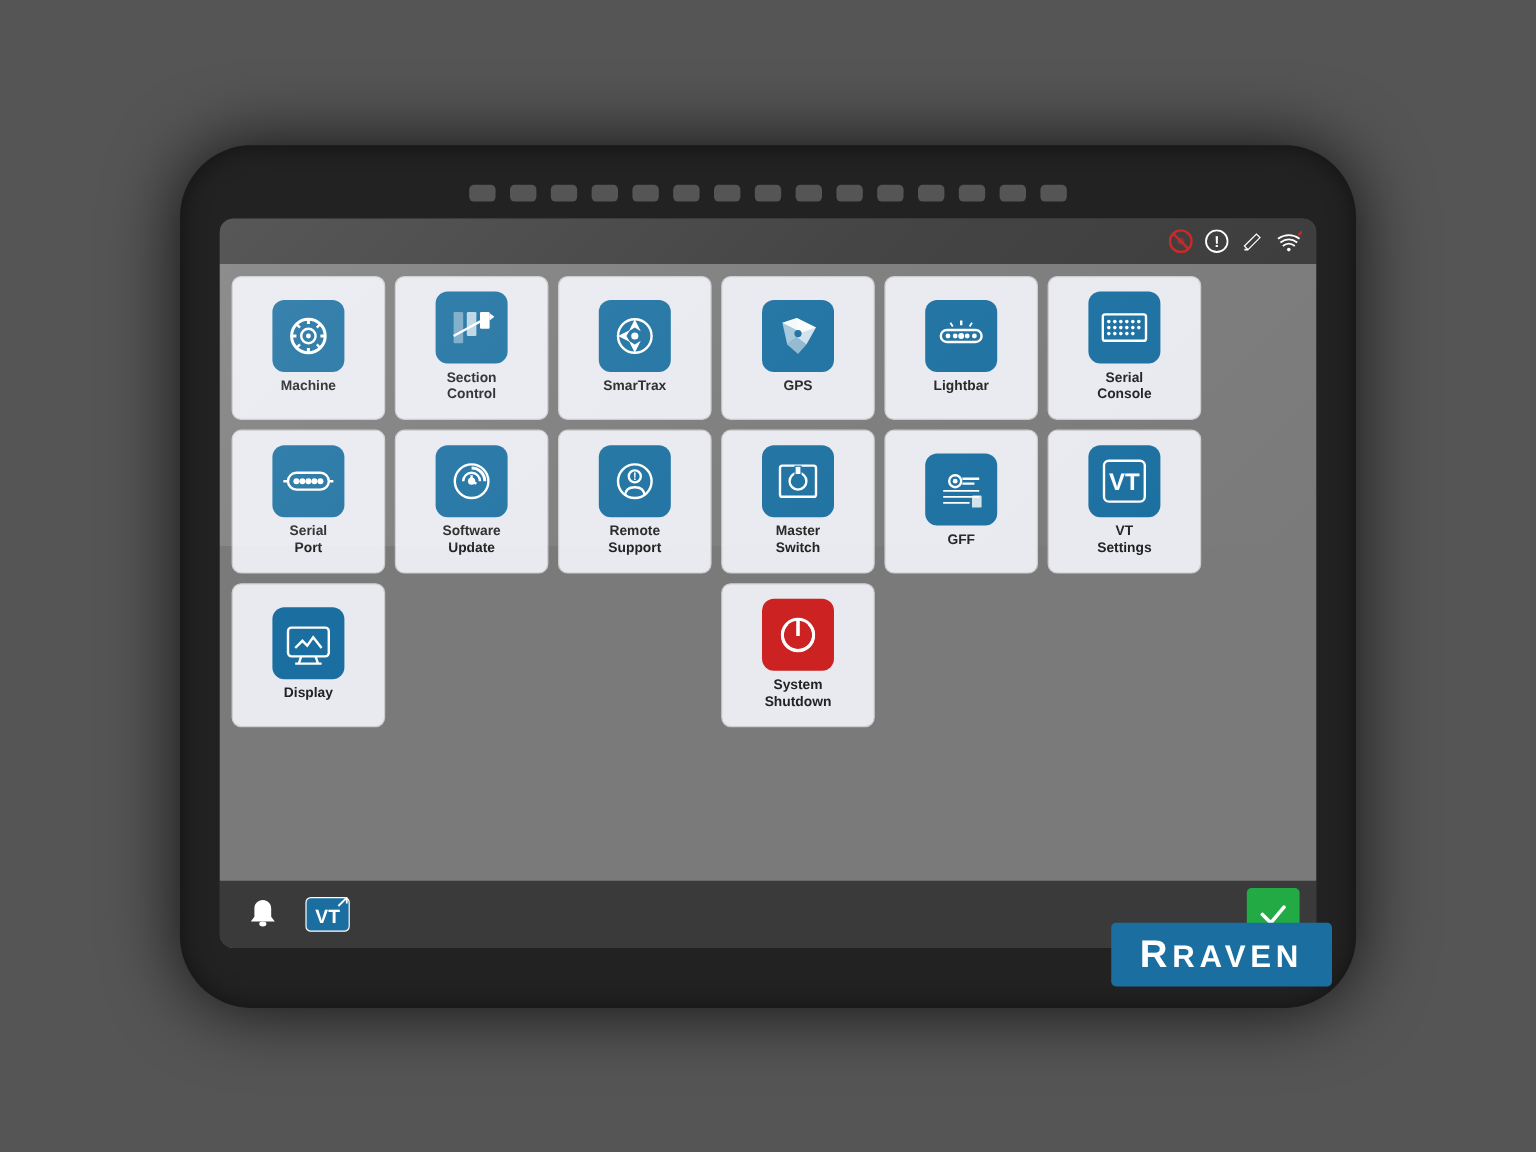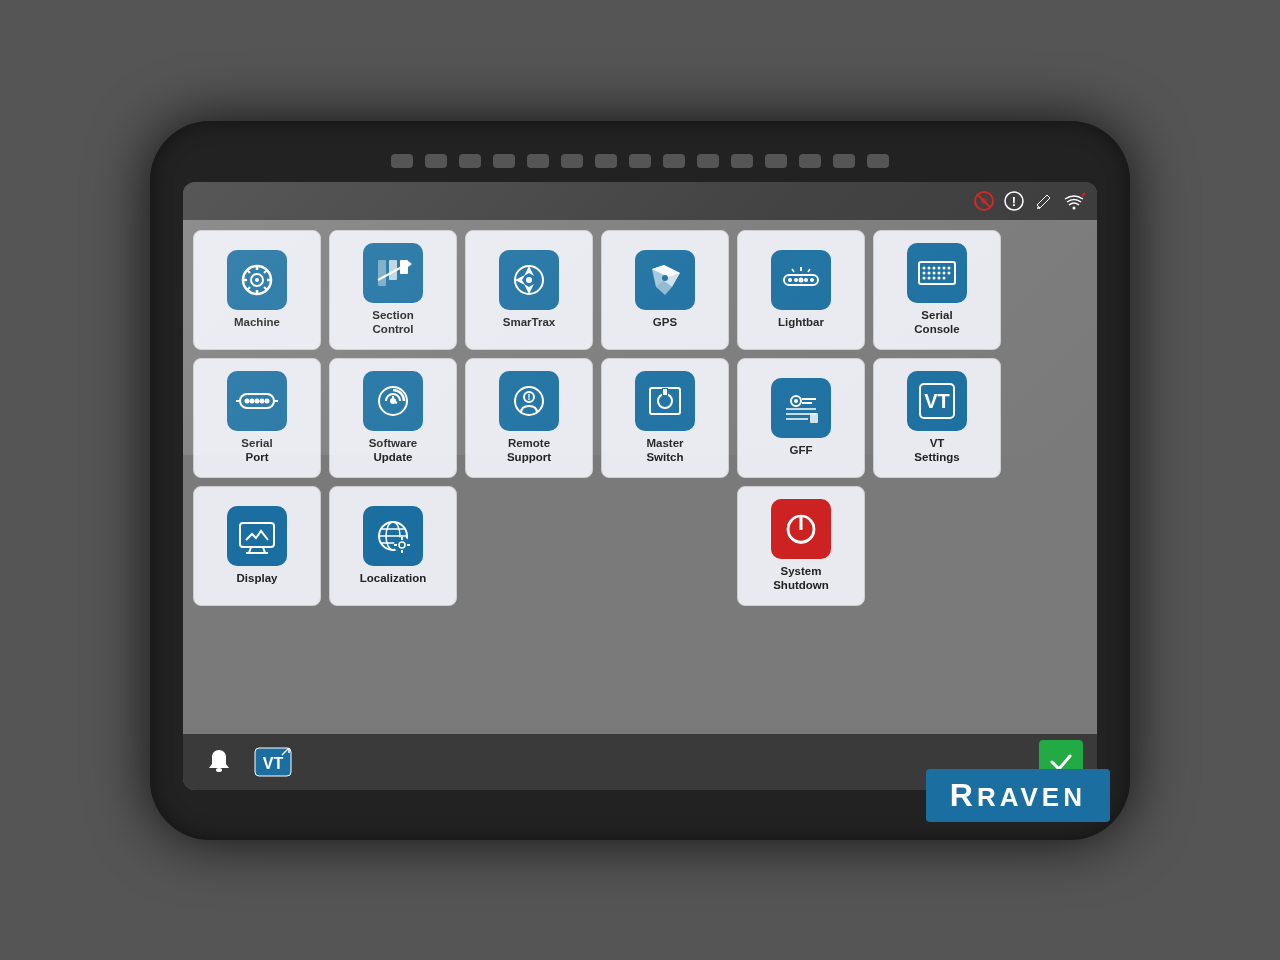--- a/index.html
+++ b/index.html
@@ -430,39 +430,20 @@
                 <rect x="4" y="8" width="34" height="24" rx="3" stroke="white" stroke-width="2" fill="none"></rect>
                 <line x1="15" y1="32" x2="13" y2="38" stroke="white" stroke-width="2"></line>
                 <line x1="27" y1="32" x2="29" y2="38" stroke="white" stroke-width="2"></line>
                 <line x1="10" y1="38" x2="32" y2="38" stroke="white" stroke-width="2"></line>
                 <path d="M10 25 L16 19 L20 23 L25 16 L32 25" stroke="white" stroke-width="2" fill="none"></path>
               </svg>
             </div>
             <div class="tile-label">Display</div>
           </div>
 
-          <div class="tile">
-            <div class="tile-icon">
-              <svg viewBox="0 0 42 42">
-                <circle cx="21" cy="21" r="14" stroke="white" stroke-width="2" fill="none"></circle>
-                <ellipse cx="21" cy="21" rx="7" ry="14" stroke="white" stroke-width="1.5" fill="none"></ellipse>
-                <line x1="7" y1="21" x2="35" y2="21" stroke="white" stroke-width="1.5"></line>
-                <line x1="9" y1="14" x2="33" y2="14" stroke="white" stroke-width="1.5"></line>
-                <line x1="9" y1="28" x2="33" y2="28" stroke="white" stroke-width="1.5"></line>
-
-                <circle cx="30" cy="30" r="8" fill="#1a6fa0"></circle>
-                <circle cx="30" cy="30" r="3" stroke="white" stroke-width="1.5" fill="none"></circle>
-                <line x1="30" y1="22" x2="30" y2="25" stroke="white" stroke-width="2"></line>
-                <line x1="30" y1="35" x2="30" y2="38" stroke="white" stroke-width="2"></line>
-                <line x1="22" y1="30" x2="25" y2="30" stroke="white" stroke-width="2"></line>
-                <line x1="35" y1="30" x2="38" y2="30" stroke="white" stroke-width="2"></line>
-              </svg>
-            </div>
-            <div class="tile-label">Localization</div>
-          </div>
 
 
           <div class="spacer-tile"></div>
           <div class="spacer-tile"></div>
 
           <div class="tile">
             <div class="tile-icon red">
               <svg viewBox="0 0 42 42">
                 <circle cx="21" cy="21" r="13" stroke="white" stroke-width="2.5" fill="none"></circle>
                 <line x1="21" y1="8" x2="21" y2="22" stroke="white" stroke-width="3"></line>

